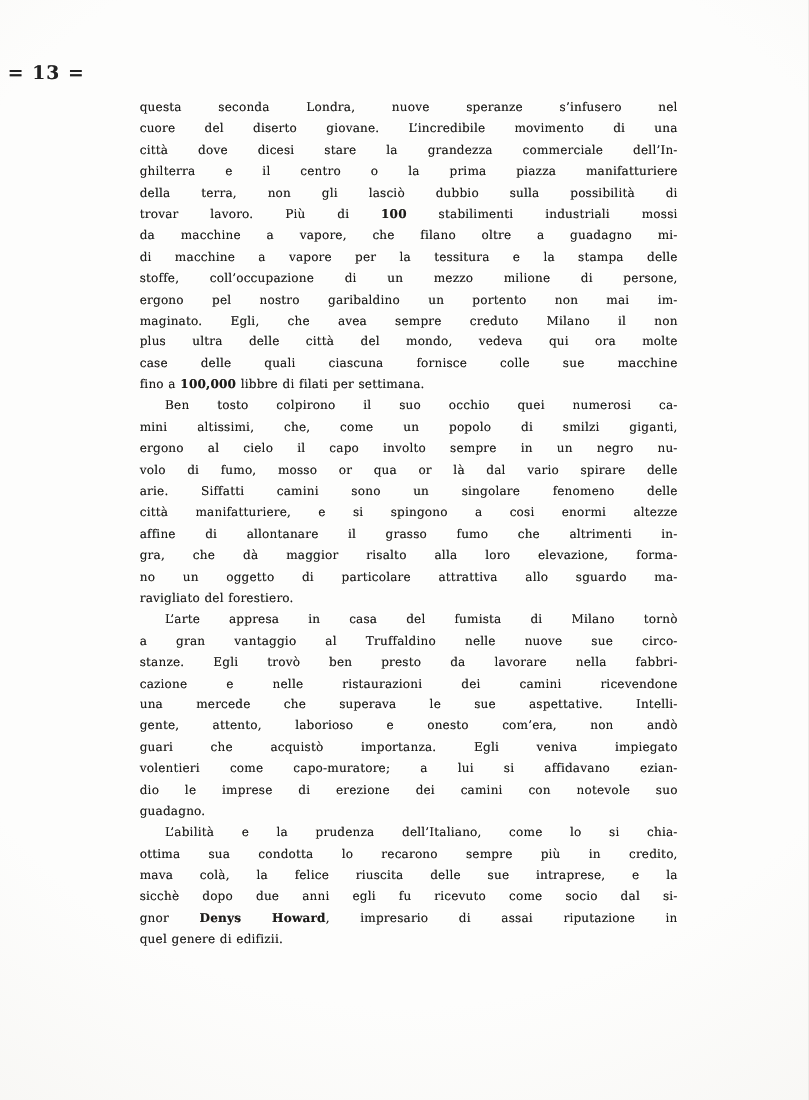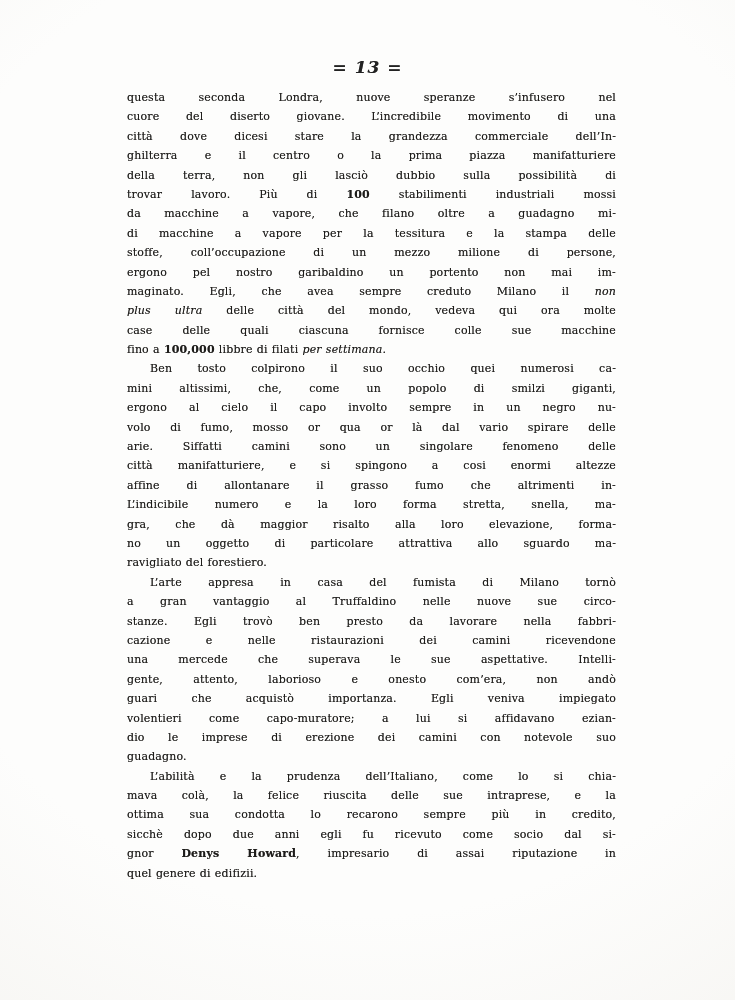--- a/index.html
+++ b/index.html
@@ -16,27 +16,25 @@
       radial-gradient(ellipse 120% 90% at 50% 42%, #fdfdfc 55%, #f6f5f2 85%, #efeeea 100%);
     font-family: "DejaVu Serif", "Liberation Serif", serif;
     color: #1d1c1a;
     overflow: hidden;
   }
   .page-header {
     position: absolute;
     top: 57px;
     left: 0;
     right: 0;
-    text-align: center;
     font-size: 17px;
     font-weight: bold;
     letter-spacing: 1px;
     color: #222;
     text-shadow: 0 0 0.5px rgba(20,20,20,0.55);
-    font-style: italic;
   }
   .page-header .rule {
     font-weight: bold;
     margin: 0 7px;
   }
   .text-block {
     position: absolute;
     left: 127px;
     top: 88px;
     width: 489px;
@@ -52,21 +50,21 @@
     text-shadow: 0 0 0.6px rgba(25,24,22,0.55);
     overflow: visible;
   }
   .line.last {
     text-align-last: left;
   }
   .line.indent {
     text-indent: 23px;
   }
   .b { font-weight: bold; }
-  .i { font-style: italic; }
+  .i { }
 </style>
 </head>
 <body>
 
 <div class="scan-page">
   <div class="page-header">
     <span class="rule">=</span><span>13</span><span class="rule">=</span>
   </div>
   <div class="text-block">
       <div class="line"><span>questa seconda Londra, nuove speranze s’infusero nel</span></div>
@@ -83,34 +81,33 @@
       <div class="line"><span class="i">plus ultra</span><span> delle città del mondo, vedeva qui ora molte</span></div>
       <div class="line"><span>case delle quali ciascuna fornisce colle sue macchine</span></div>
       <div class="line last"><span>fino a </span><span class="b">100,000</span><span> libbre di filati </span><span class="i">per settimana</span><span>.</span></div>
       <div class="line indent"><span>Ben tosto colpirono il suo occhio quei numerosi ca-</span></div>
       <div class="line"><span>mini altissimi, che, come un popolo di smilzi giganti,</span></div>
       <div class="line"><span>ergono al cielo il capo involto sempre in un negro nu-</span></div>
       <div class="line"><span>volo di fumo, mosso or qua or là dal vario spirare delle</span></div>
       <div class="line"><span>arie. Siffatti camini sono un singolare fenomeno delle</span></div>
       <div class="line"><span>città manifatturiere, e si spingono a cosi enormi altezze</span></div>
       <div class="line"><span>affine di allontanare il grasso fumo che altrimenti in-</span></div>
-      <div class="line"><span>L’indicibile numero e la loro forma stretta, snella, ma-</span></div>
       <div class="line"><span>gra, che dà maggior risalto alla loro elevazione, forma-</span></div>
       <div class="line"><span>no un oggetto di particolare attrattiva allo sguardo ma-</span></div>
       <div class="line last"><span>ravigliato del forestiero.</span></div>
       <div class="line indent"><span>L’arte appresa in casa del fumista di Milano tornò</span></div>
       <div class="line"><span>a gran vantaggio al Truffaldino nelle nuove sue circo-</span></div>
       <div class="line"><span>stanze. Egli trovò ben presto da lavorare nella fabbri-</span></div>
       <div class="line"><span>cazione e nelle ristaurazioni dei camini ricevendone</span></div>
       <div class="line"><span>una mercede che superava le sue aspettative. Intelli-</span></div>
       <div class="line"><span>gente, attento, laborioso e onesto com’era, non andò</span></div>
       <div class="line"><span>guari che acquistò importanza. Egli veniva impiegato</span></div>
       <div class="line"><span>volentieri come capo-muratore; a lui si affidavano ezian-</span></div>
       <div class="line"><span>dio le imprese di erezione dei camini con notevole suo</span></div>
       <div class="line last"><span>guadagno.</span></div>
       <div class="line indent"><span>L’abilità e la prudenza dell’Italiano, come lo si chia-</span></div>
+      <div class="line"><span>ottima sua condotta lo recarono sempre più in credito,</span></div>
       <div class="line"><span>mava colà, la felice riuscita delle sue intraprese, e la</span></div>
-      <div class="line"><span>ottima sua condotta lo recarono sempre più in credito,</span></div>
       <div class="line"><span>sicchè dopo due anni egli fu ricevuto come socio dal si-</span></div>
       <div class="line"><span>gnor </span><span class="b">Denys Howard</span><span>, impresario di assai riputazione in</span></div>
       <div class="line last"><span>quel genere di edifizii.</span></div>
     </div>
 </div>
 
 </body></html>

